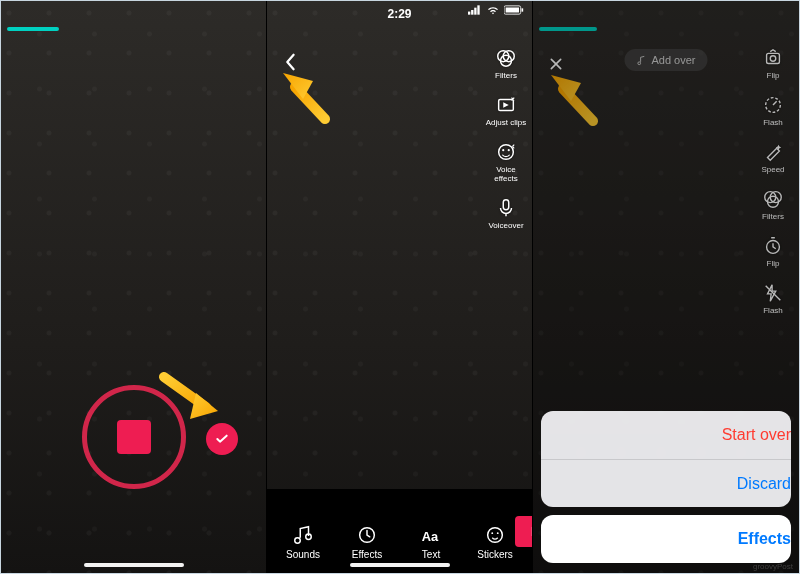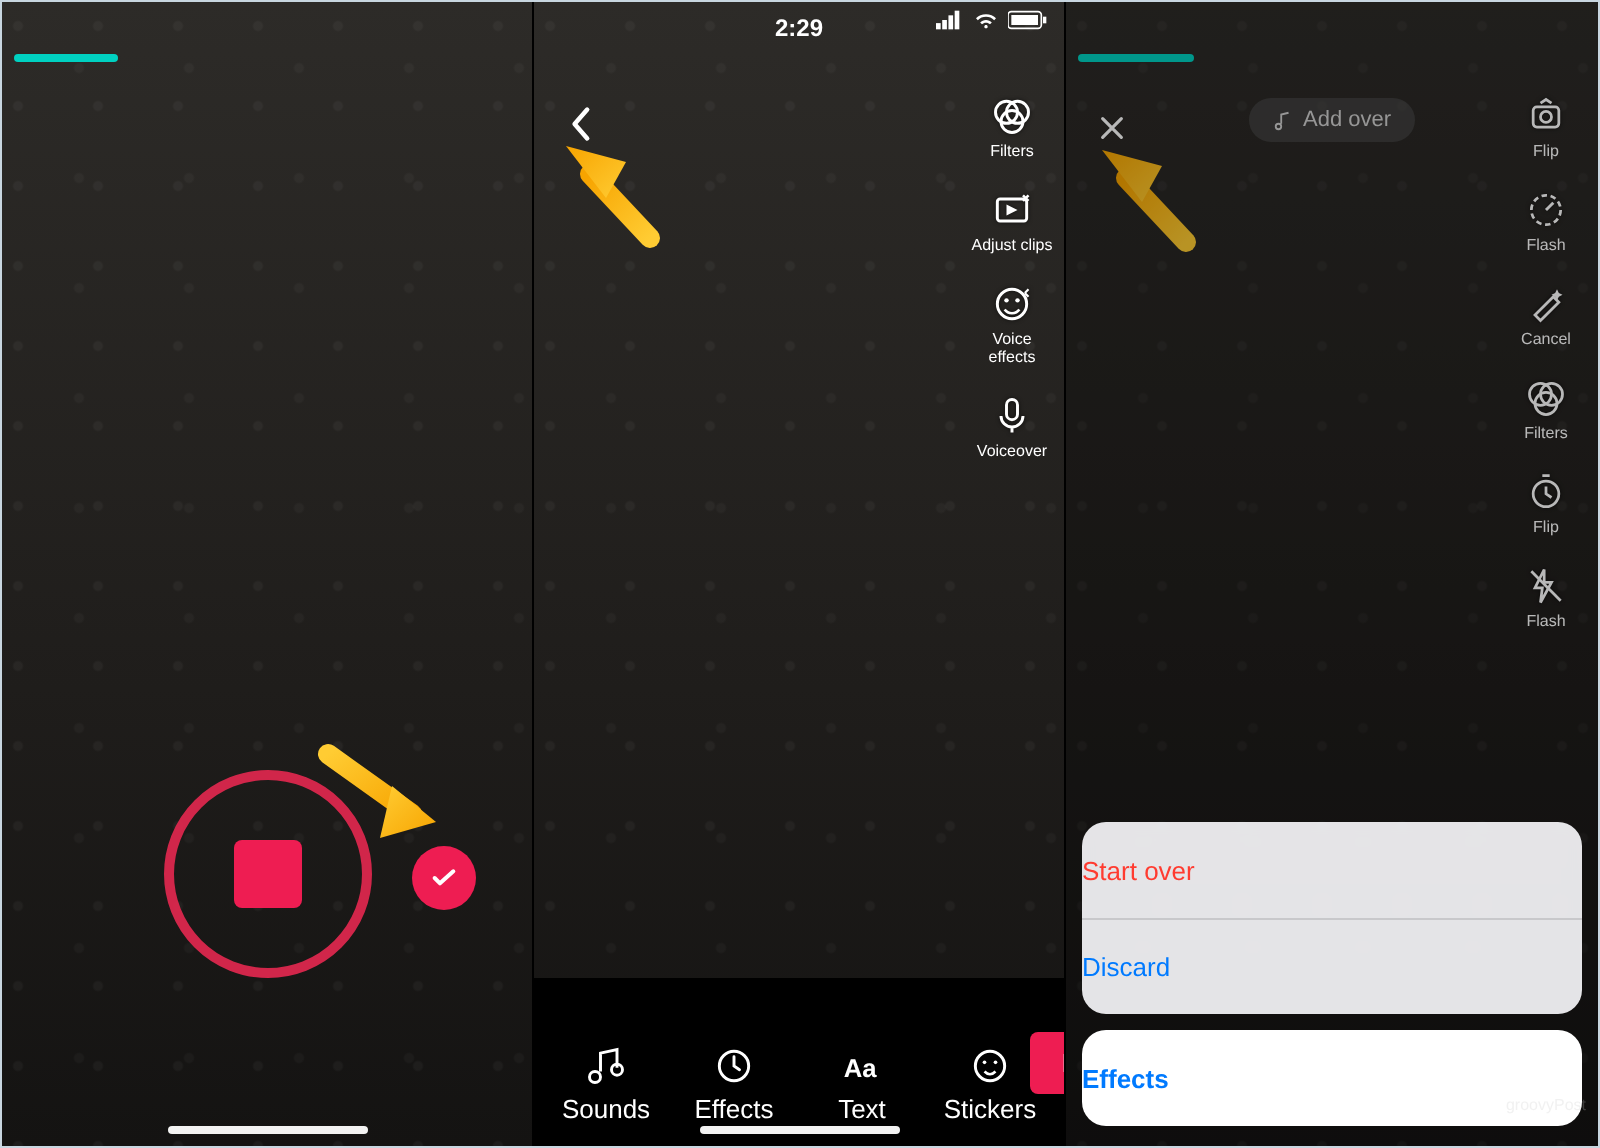--- a/index.html
+++ b/index.html
@@ -92,48 +92,48 @@
   }
 
   
   .black-bar { position:absolute; left:0; right:0; bottom:0; height:84px; background:#000; }
   .bottom-tools {
     position:absolute; left:0; right:0; bottom:0; height:84px;
     display:flex; align-items:center; padding:0 10px;
   }
   .bt-group { display:flex; gap:24px; margin-left:6px; }
   .bt-item { display:flex; flex-direction:column; align-items:center; gap:3px; width:40px;margin-top:21px; }
-  .bt-label { font-size:13px; color:#fff; }
+  .bt-label { font-size:10px; color:#fff; }
   .next-btn {
     margin-left:auto; background:#ee1d52; color:#fff; font-size:13px; font-weight:600;
     padding:8px 16px; border-radius:4px;
   }
 
   
   .sheet {
     position:absolute; left:8px; right:8px; bottom:10px;
     display:flex; flex-direction:column; gap:8px;
   }
   .sheet-group {
     background: rgba(240,240,243,.95); border-radius:12px; overflow:hidden;
     backdrop-filter: blur(4px);
   }
   .sheet-item {
-    height:48px; display:flex; align-items:center; justify-content:flex-start;
-    font-size:13px;
+    height:48px; display:flex; align-items:center; justify-content:flex-end;
+    font-size:16px;
   }
   .sheet-item + .sheet-item { border-top:1px solid rgba(0,0,0,.12); }
   .cancel-group { background:#fff; border-radius:12px; }
   .red { color:#ff3b30; }
   .blue { color:#007aff; }
   .bold { font-weight:600; }
 
   .dim-overlay { position:absolute; inset:0; background:rgba(0,0,0,.28); }
 
-  .watermark { position:absolute; right:6px; bottom:16px; font-size:8px; color:rgba(200,200,200,.25); }
+  .watermark { position:absolute; right:6px; bottom:2px; font-size:8px; color:rgba(200,200,200,.25); }
 
 </style>
 </head>
 <body>
 
 <div class="frame">
 
   <div class="pane">
     <div class="progress" style="width:52px"></div>
 
@@ -317,21 +317,21 @@
             <circle cx="12" cy="12" r="8" stroke="#fff" stroke-width="1.5" fill="none" stroke-dasharray="3 2"></circle>
             <path d="M12 12l4-4" stroke="#fff" stroke-width="1.6"></path>
           </svg>
         <span class="tool-label">Flash</span>
       </div>
       <div class="tool">
         <svg width="22" height="22" viewBox="0 0 24 24">
             <path d="M6 18L16 8l3 3L9 21z" stroke="#fff" stroke-width="1.5" fill="none"></path>
             <path d="M18 4l1 2 2 1-2 1-1 2-1-2-2-1 2-1z" fill="#fff"></path>
           </svg>
-        <span class="tool-label">Cancel</span>
+        <span class="tool-label">Speed</span>
       </div>
       <div class="tool">
         <svg width="22" height="22" viewBox="0 0 24 24">
             <circle cx="9" cy="10" r="6" stroke="#fff" stroke-width="1.5" fill="none"></circle>
             <circle cx="15" cy="10" r="6" stroke="#fff" stroke-width="1.5" fill="none"></circle>
             <circle cx="12" cy="15" r="6" stroke="#fff" stroke-width="1.5" fill="none"></circle>
           </svg>
         <span class="tool-label">Filters</span>
       </div>
       <div class="tool">

